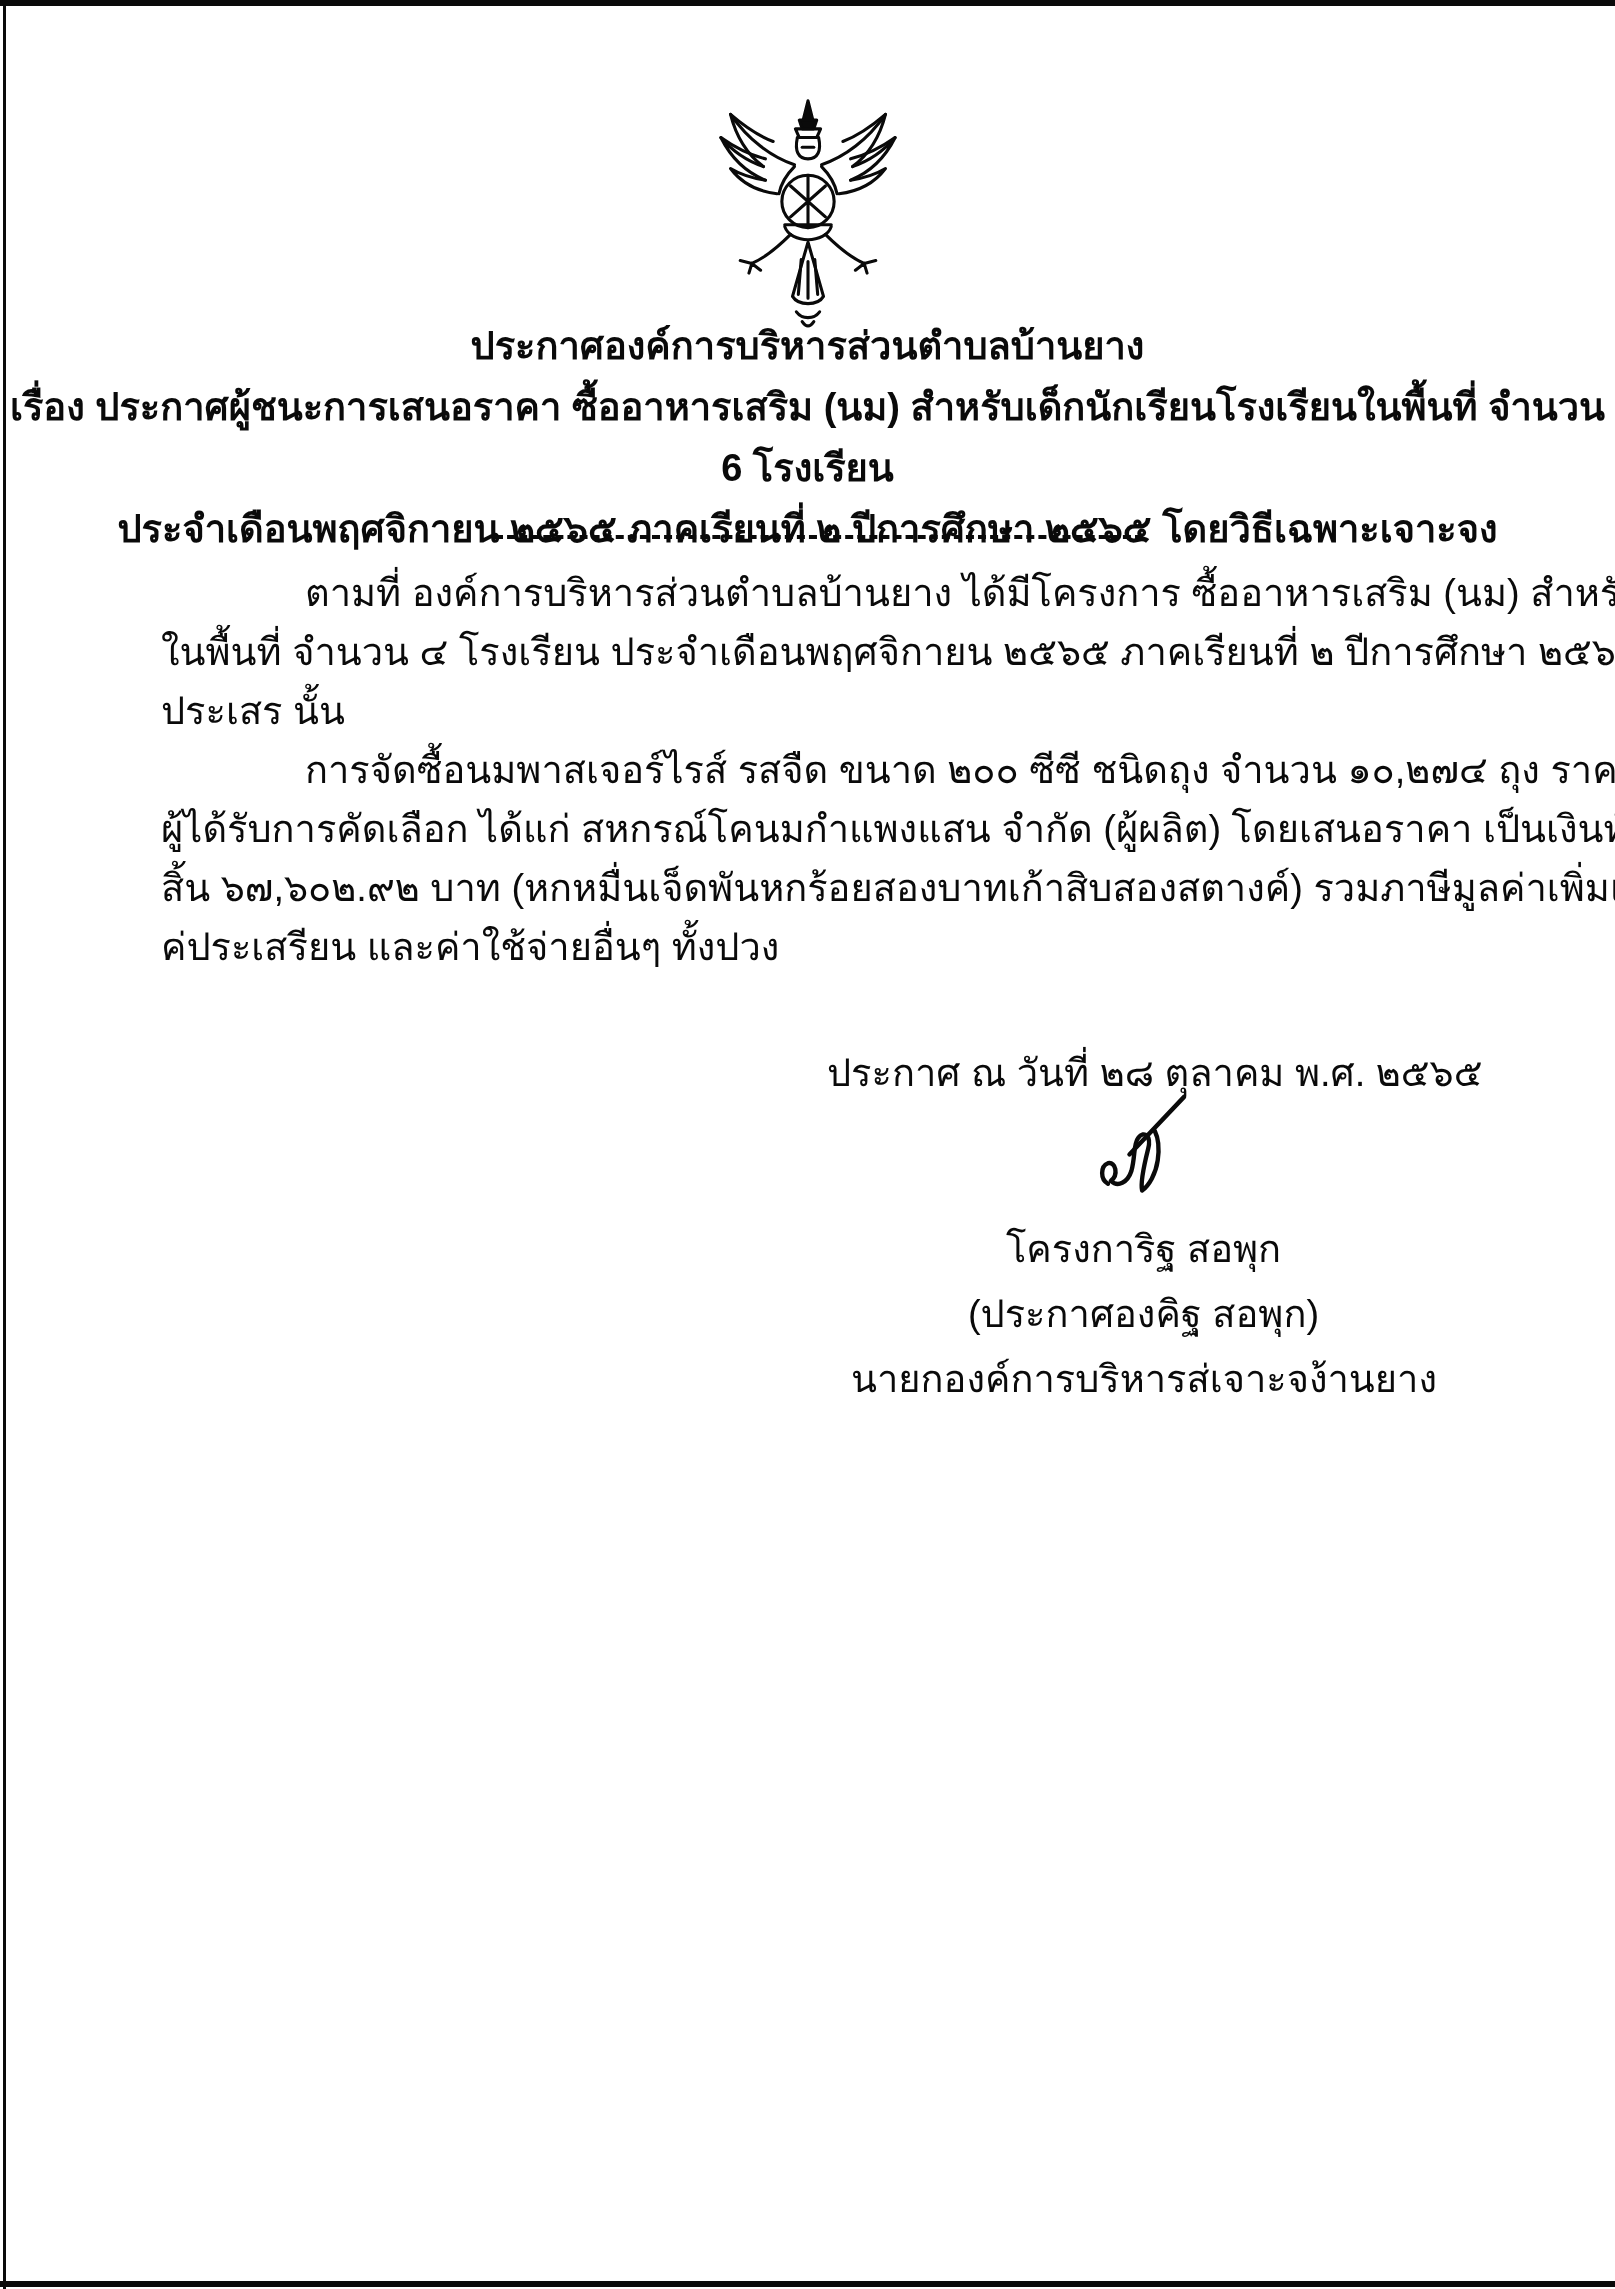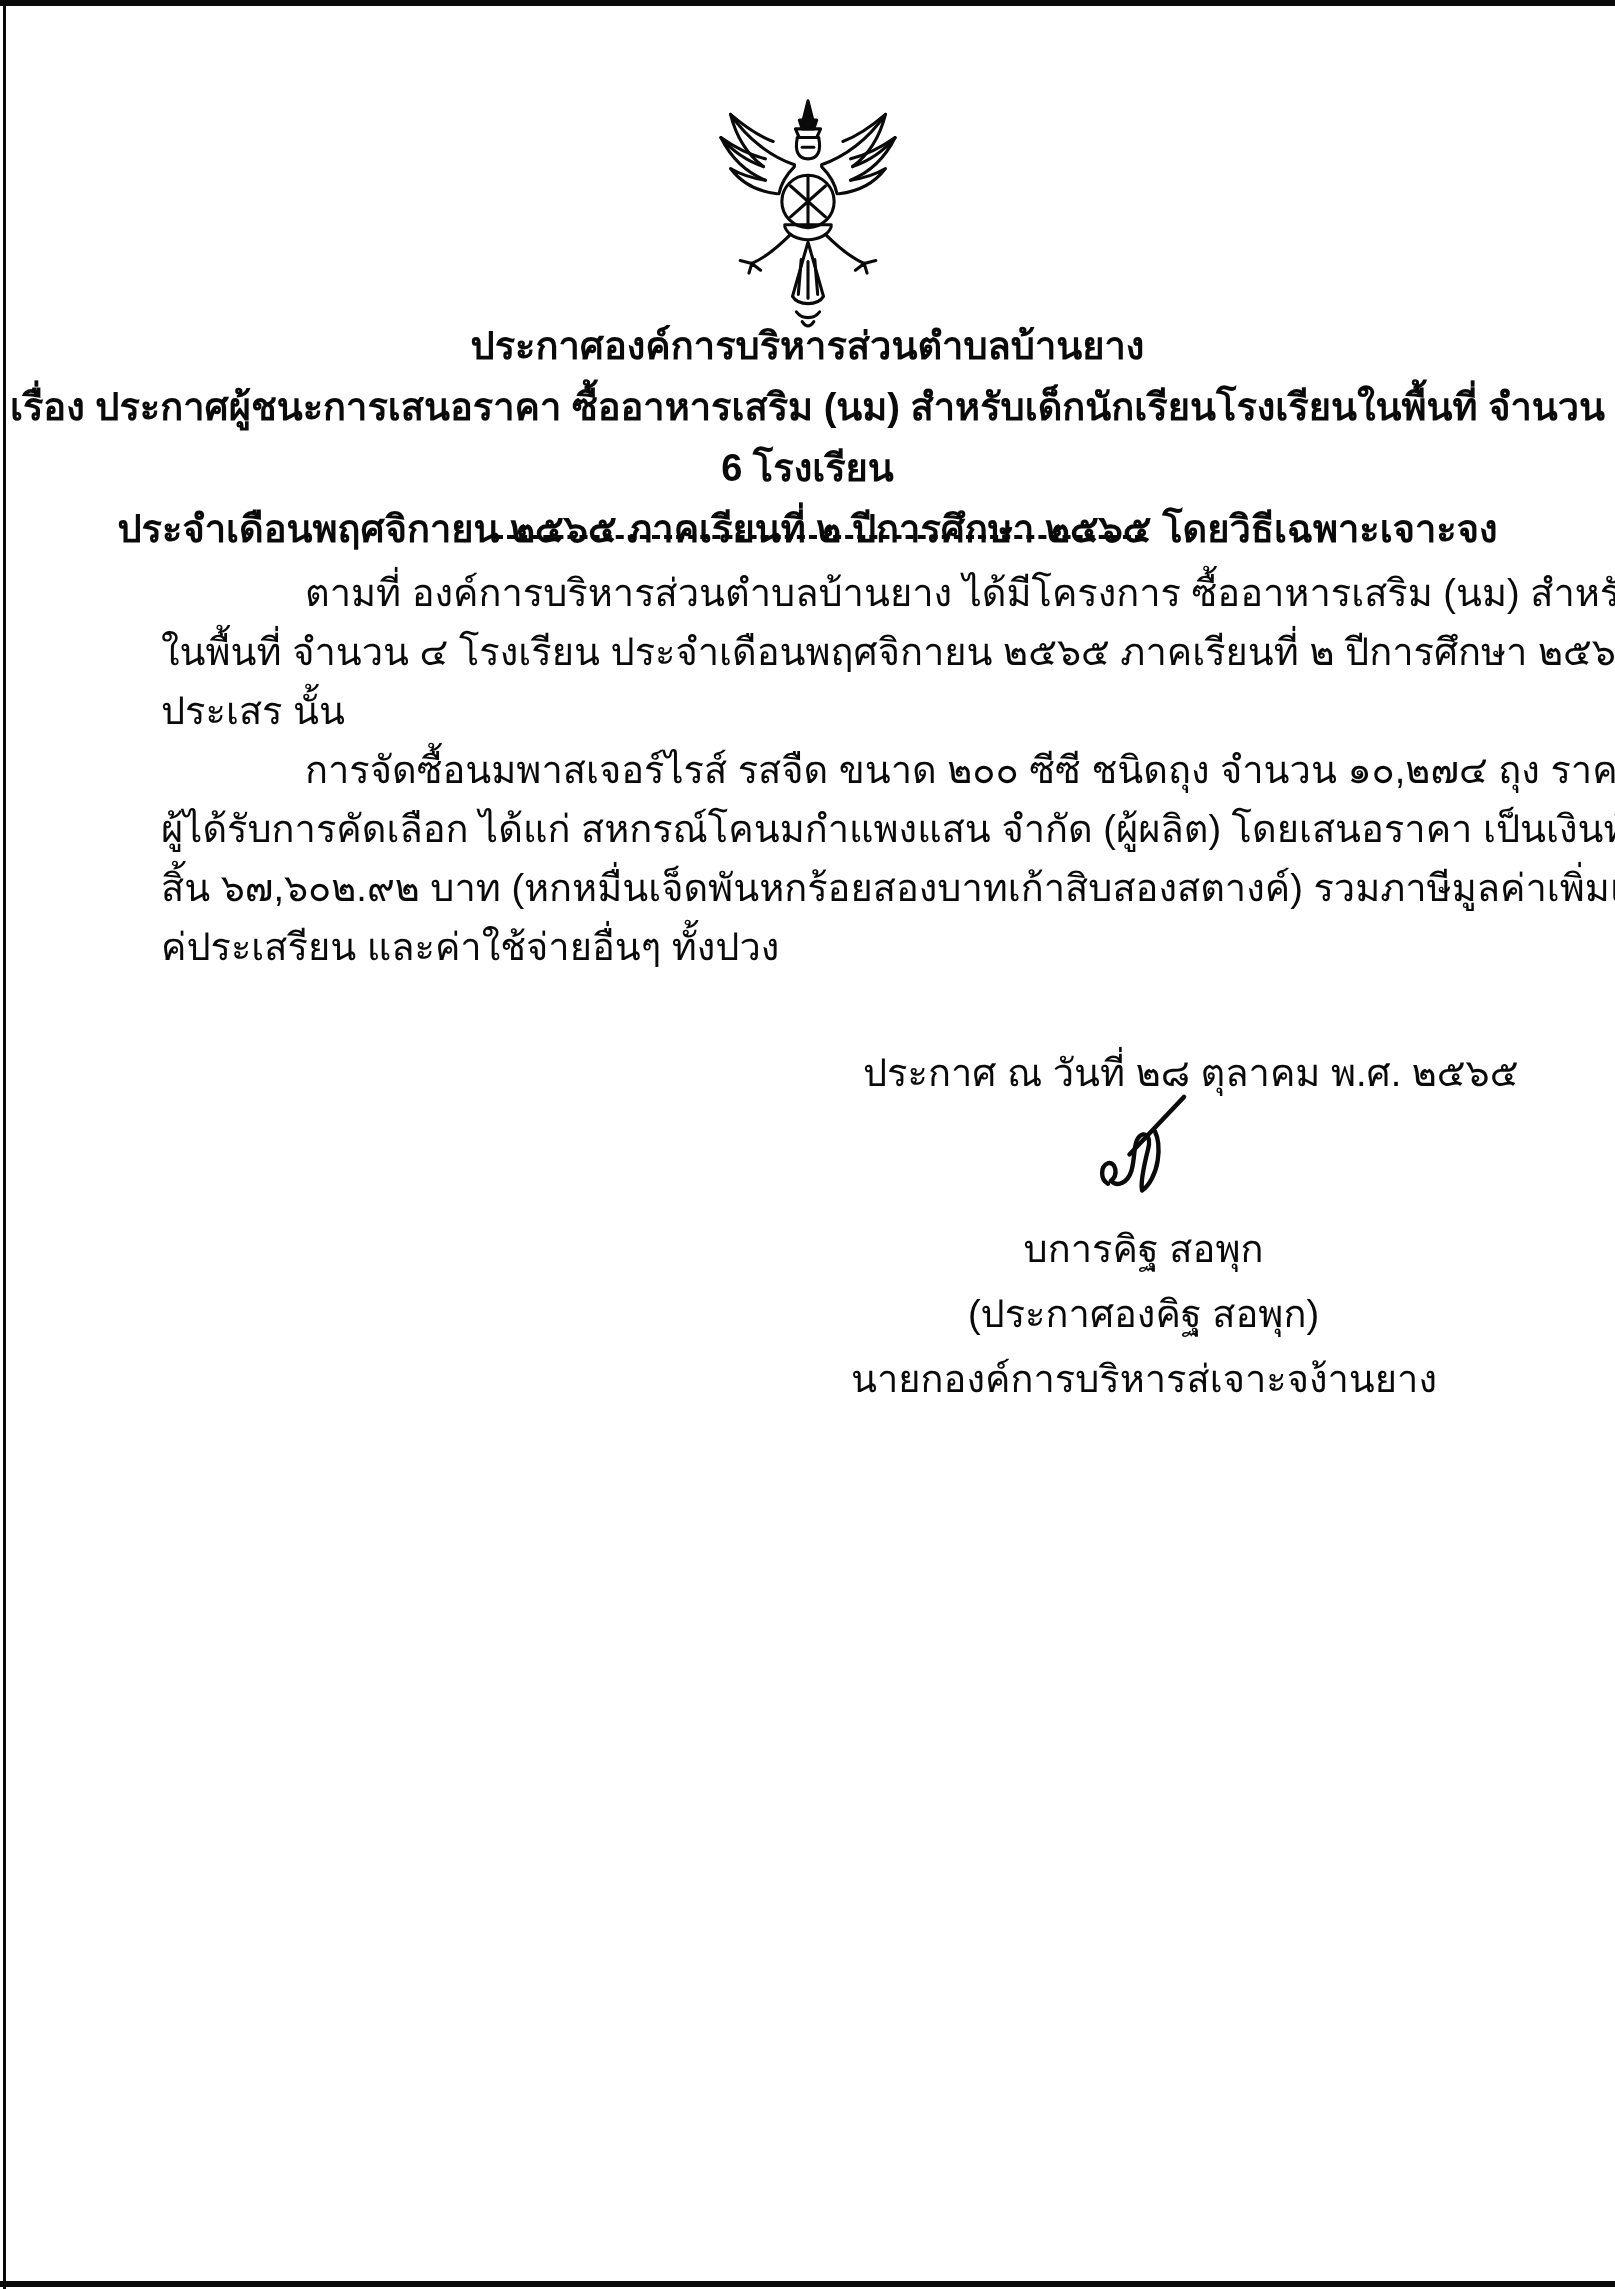--- a/index.html
+++ b/index.html
@@ -65,21 +65,20 @@
 
   .date-line {
     position: absolute;
     top: 1042px;
     left: 827px;
     width: 497px;
     text-align: center;
     font-size: 38px;
     color: #0a0a0a;
     white-space: nowrap;
-    margin-left: 36px;
   }
   .signature {
     position: absolute;
     top: 1092px;
     left: 1098px;
     width: 98px;
     height: 119px;
   }
   .signature svg { width: 100%; height: 100%; }
 
@@ -170,19 +169,19 @@
   <div class="signature">
     <svg viewBox="0 0 100 122" xmlns="http://www.w3.org/2000/svg">
       <g stroke="#0a0a0a" fill="none" stroke-width="4.5" stroke-linecap="round" stroke-linejoin="round">
         <path d="M10,94 C2,90 2,76 10,73 C18,71 21,85 13,91 C20,98 30,93 34,81 C38,67 36,53 41,47 C47,39 55,45 51,59 C47,75 43,93 45,101 C52,96 59,84 61,70 C63,56 61,46 58,40"></path>
         <path d="M32,64 L88,5"></path>
       </g>
     </svg>
   </div>
 
   <div class="sign-block">
-    <div>บการคิฐ สอพุก</div>
+    <div>โครงการิฐ สอพุก</div>
     <div>(ประกาศองคิฐ สอพุก)</div>
     <div>นายกองค์การบริหารส่เจาะจง้านยาง</div>
   </div>
 
 </div>
 
 
 </body></html>

